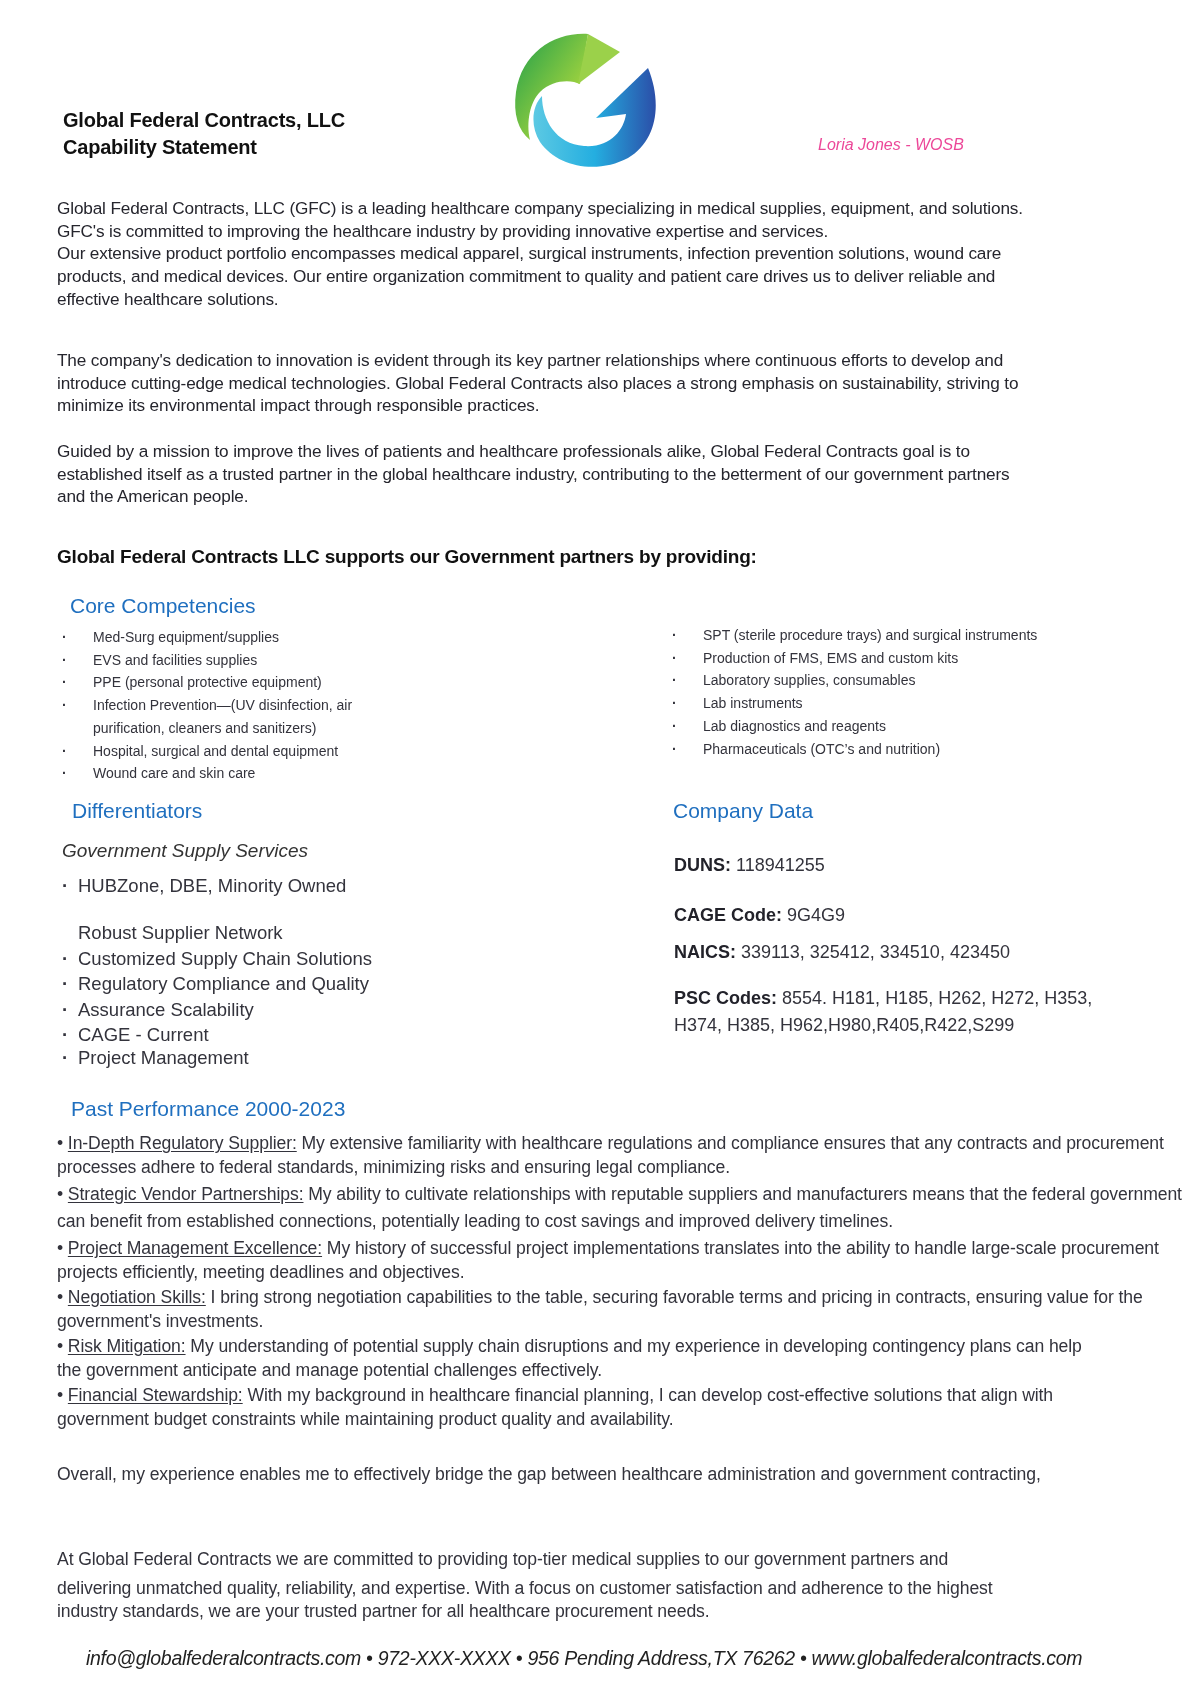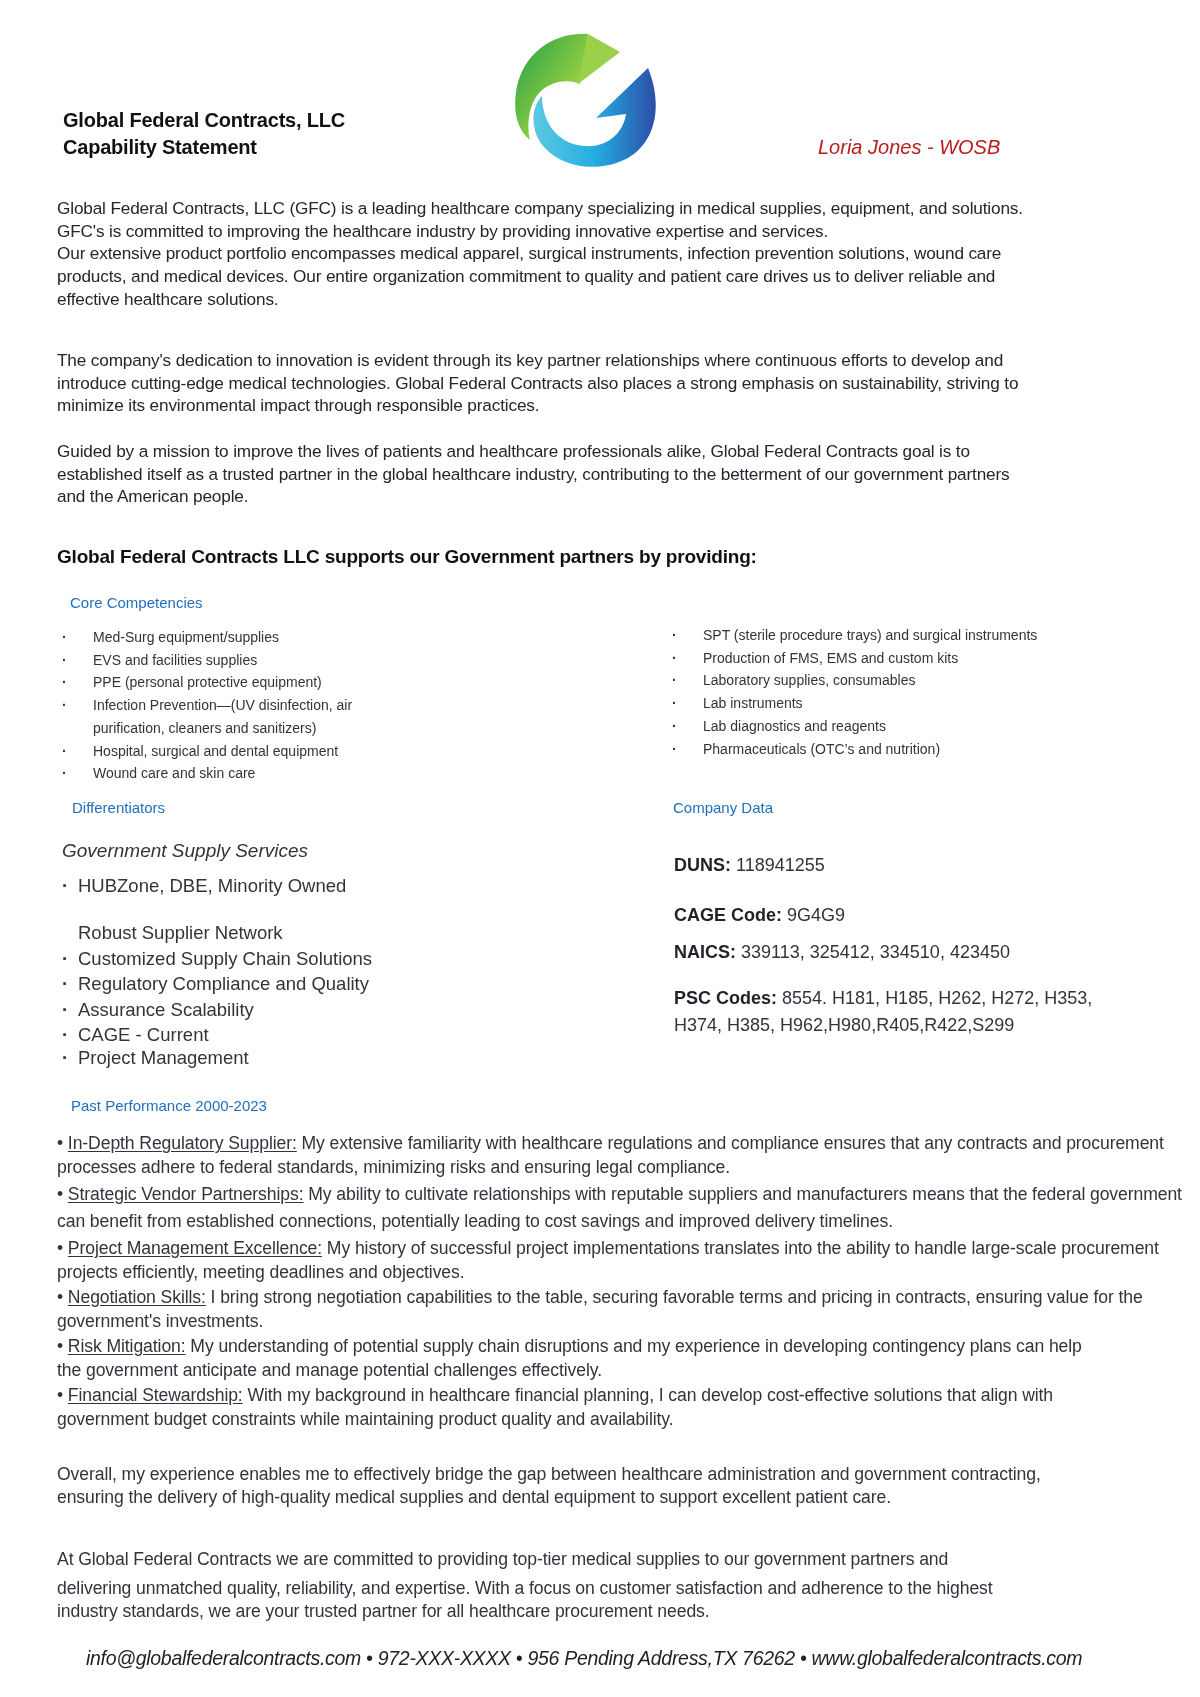--- a/index.html
+++ b/index.html
@@ -7,32 +7,32 @@
       width: 1200px; height: 1697px; position: relative; overflow: hidden;
       font-family: "Liberation Sans", "DejaVu Sans", sans-serif;
       color: #2f2f38;
     }
     .abs { position: absolute; }
     .hdr-title {
       left: 63px; top: 107px; font-weight: bold; font-size: 20px; line-height: 27px; color: #111;
       letter-spacing: -0.2px;
     }
     .hdr-owner {
-      left: 818px; top: 136px; font-style: italic; font-size: 20px; color: #b91c1c;
+      left: 818px; top: 136px; font-style: italic; font-size: 16px; color: #ec4899;
     }
     .logo { left: 500px; top: 22px; width: 165px; height: 150px; }
     .para {
       left: 57px; width: 1100px; font-size: 17.2px; line-height: 22.7px; color: #25252d;
       letter-spacing: -0.15px;
     }
     .support {
       left: 57px; top: 546px; font-weight: bold; font-size: 19px; color: #111; letter-spacing: -0.2px;
     }
     .sec-head {
-      font-size: 15px; color: #1f6fbf;
+      font-size: 21px; color: #1f6fbf;
     }
     ul.bul { list-style: none; margin: 0; padding: 0; }
     ul.bul li { position: relative; }
     .cc li { padding-left: 31px; font-size: 14px; line-height: 22.7px; color: #33333c; }
     .cc li::before { content: "\00B7"; position: absolute; left: 0; font-weight: bold; }
     .diff li { padding-left: 16px; font-size: 18.5px; line-height: 25.8px; color: #33333c; }
     .diff li.cont { padding-left: 16px; margin-top: 21px; }
     .diff li.b::before { content: "\00B7"; position: absolute; left: 0; font-weight: bold; }
     .italic-sub { font-style: italic; font-size: 19px; color: #333; }
     .cd-row { font-size: 18px; line-height: 27px; color: #33333c; }
@@ -153,21 +153,20 @@
   <div class="item">• <u>In-Depth Regulatory Supplier:</u><span> My extensive familiarity with healthcare regulations and compliance ensures that any contracts and procurement processes adhere to federal standards, minimizing risks and ensuring legal compliance.</span></div>
   <div class="item" style="line-height:27px;">• <u>Strategic Vendor Partnerships:</u><span> My ability to cultivate relationships with reputable suppliers and manufacturers means that the federal government can benefit from established connections, potentially leading to cost savings and improved delivery timelines.</span></div>
   <div class="item">• <u>Project Management Excellence:</u><span> My history of successful project implementations translates into the ability to handle large-scale procurement projects efficiently, meeting deadlines and objectives.</span></div>
   <div class="item">• <u>Negotiation Skills:</u><span> I bring strong negotiation capabilities to the table, securing favorable terms and pricing in contracts, ensuring value for the government's investments.</span></div>
   <div class="item" style="width:1040px;">• <u>Risk Mitigation:</u><span> My understanding of potential supply chain disruptions and my experience in developing contingency plans can help the government anticipate and manage potential challenges effectively.</span></div>
   <div class="item" style="width:1060px;">• <u>Financial Stewardship:</u><span> With my background in healthcare financial planning, I can develop cost-effective solutions that align with government budget constraints while maintaining product quality and availability.</span></div>
 </div>
 
 <div class="abs pp" style="top:1463px; line-height:23px;">
   <div>Overall, my experience enables me to effectively bridge the gap between healthcare administration and government contracting,</div>
-  <div>ensuring the delivery of high-quality medical supplies and dental equipment to support excellent patient care.</div>
 </div>
 <div class="abs pp" style="top:1546px; line-height:27px;">
   <div>At Global Federal Contracts we are committed to providing top-tier medical supplies to our government partners and</div>
   <div style="line-height:23px; margin-top:4px;">delivering unmatched quality, reliability, and expertise. With a focus on customer satisfaction and adherence to the highest</div>
   <div style="line-height:23px;">industry standards, we are your trusted partner for all healthcare procurement needs.</div>
 </div>
 
 <div class="abs footer">
   <span>info@globalfederalcontracts.com</span><span> • </span><span>972-XXX-XXXX</span><span> • </span><span>956 Pending Address,TX 76262</span><span> • </span><span>www.globalfederalcontracts.com</span>
 </div>

